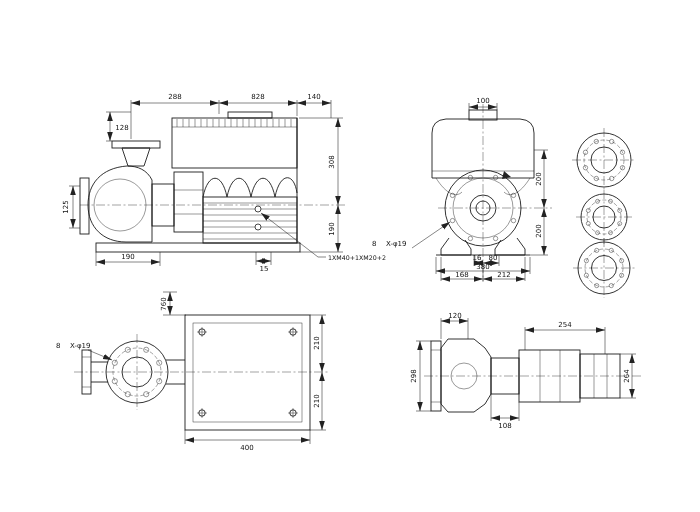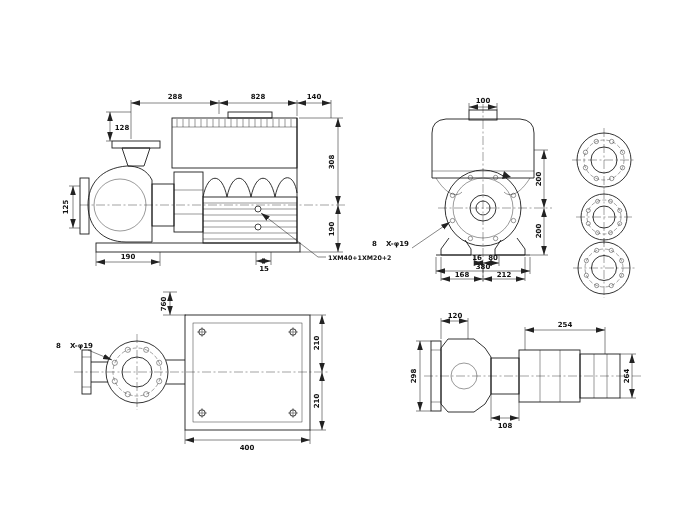--- a/index.html
+++ b/index.html
@@ -1,16 +1,16 @@
 <!DOCTYPE html>
 <html><head>
 <meta charset="utf-8">
 <style>
   html,body{margin:0;padding:0;background:#ffffff;width:700px;height:512px;overflow:hidden;}
-  .page{position:relative;width:700px;height:412px;background:#fff;font-weight:bold;}
+  .page{position:relative;width:700px;height:412px;background:#fff;}
   svg{display:block;}
   .o{fill:none;stroke:#1c1c1c;stroke-width:0.9;}
   .t{fill:none;stroke:#1c1c1c;stroke-width:0.45;}
   .f{fill:#ffffff;stroke:#1c1c1c;stroke-width:0.8;}
   .d{fill:none;stroke:#222222;stroke-width:0.55;}
   .cl{fill:none;stroke:#333333;stroke-width:0.45;stroke-dasharray:9 2.5 2 2.5;}
   .bc{fill:none;stroke:#333333;stroke-width:0.45;stroke-dasharray:4 2;}
   .dtx{font-family:"DejaVu Sans",sans-serif;font-size:7px;fill:#111;}
   .dtx-s{font-family:"DejaVu Sans",sans-serif;font-size:6.3px;fill:#111;}
 </style>

